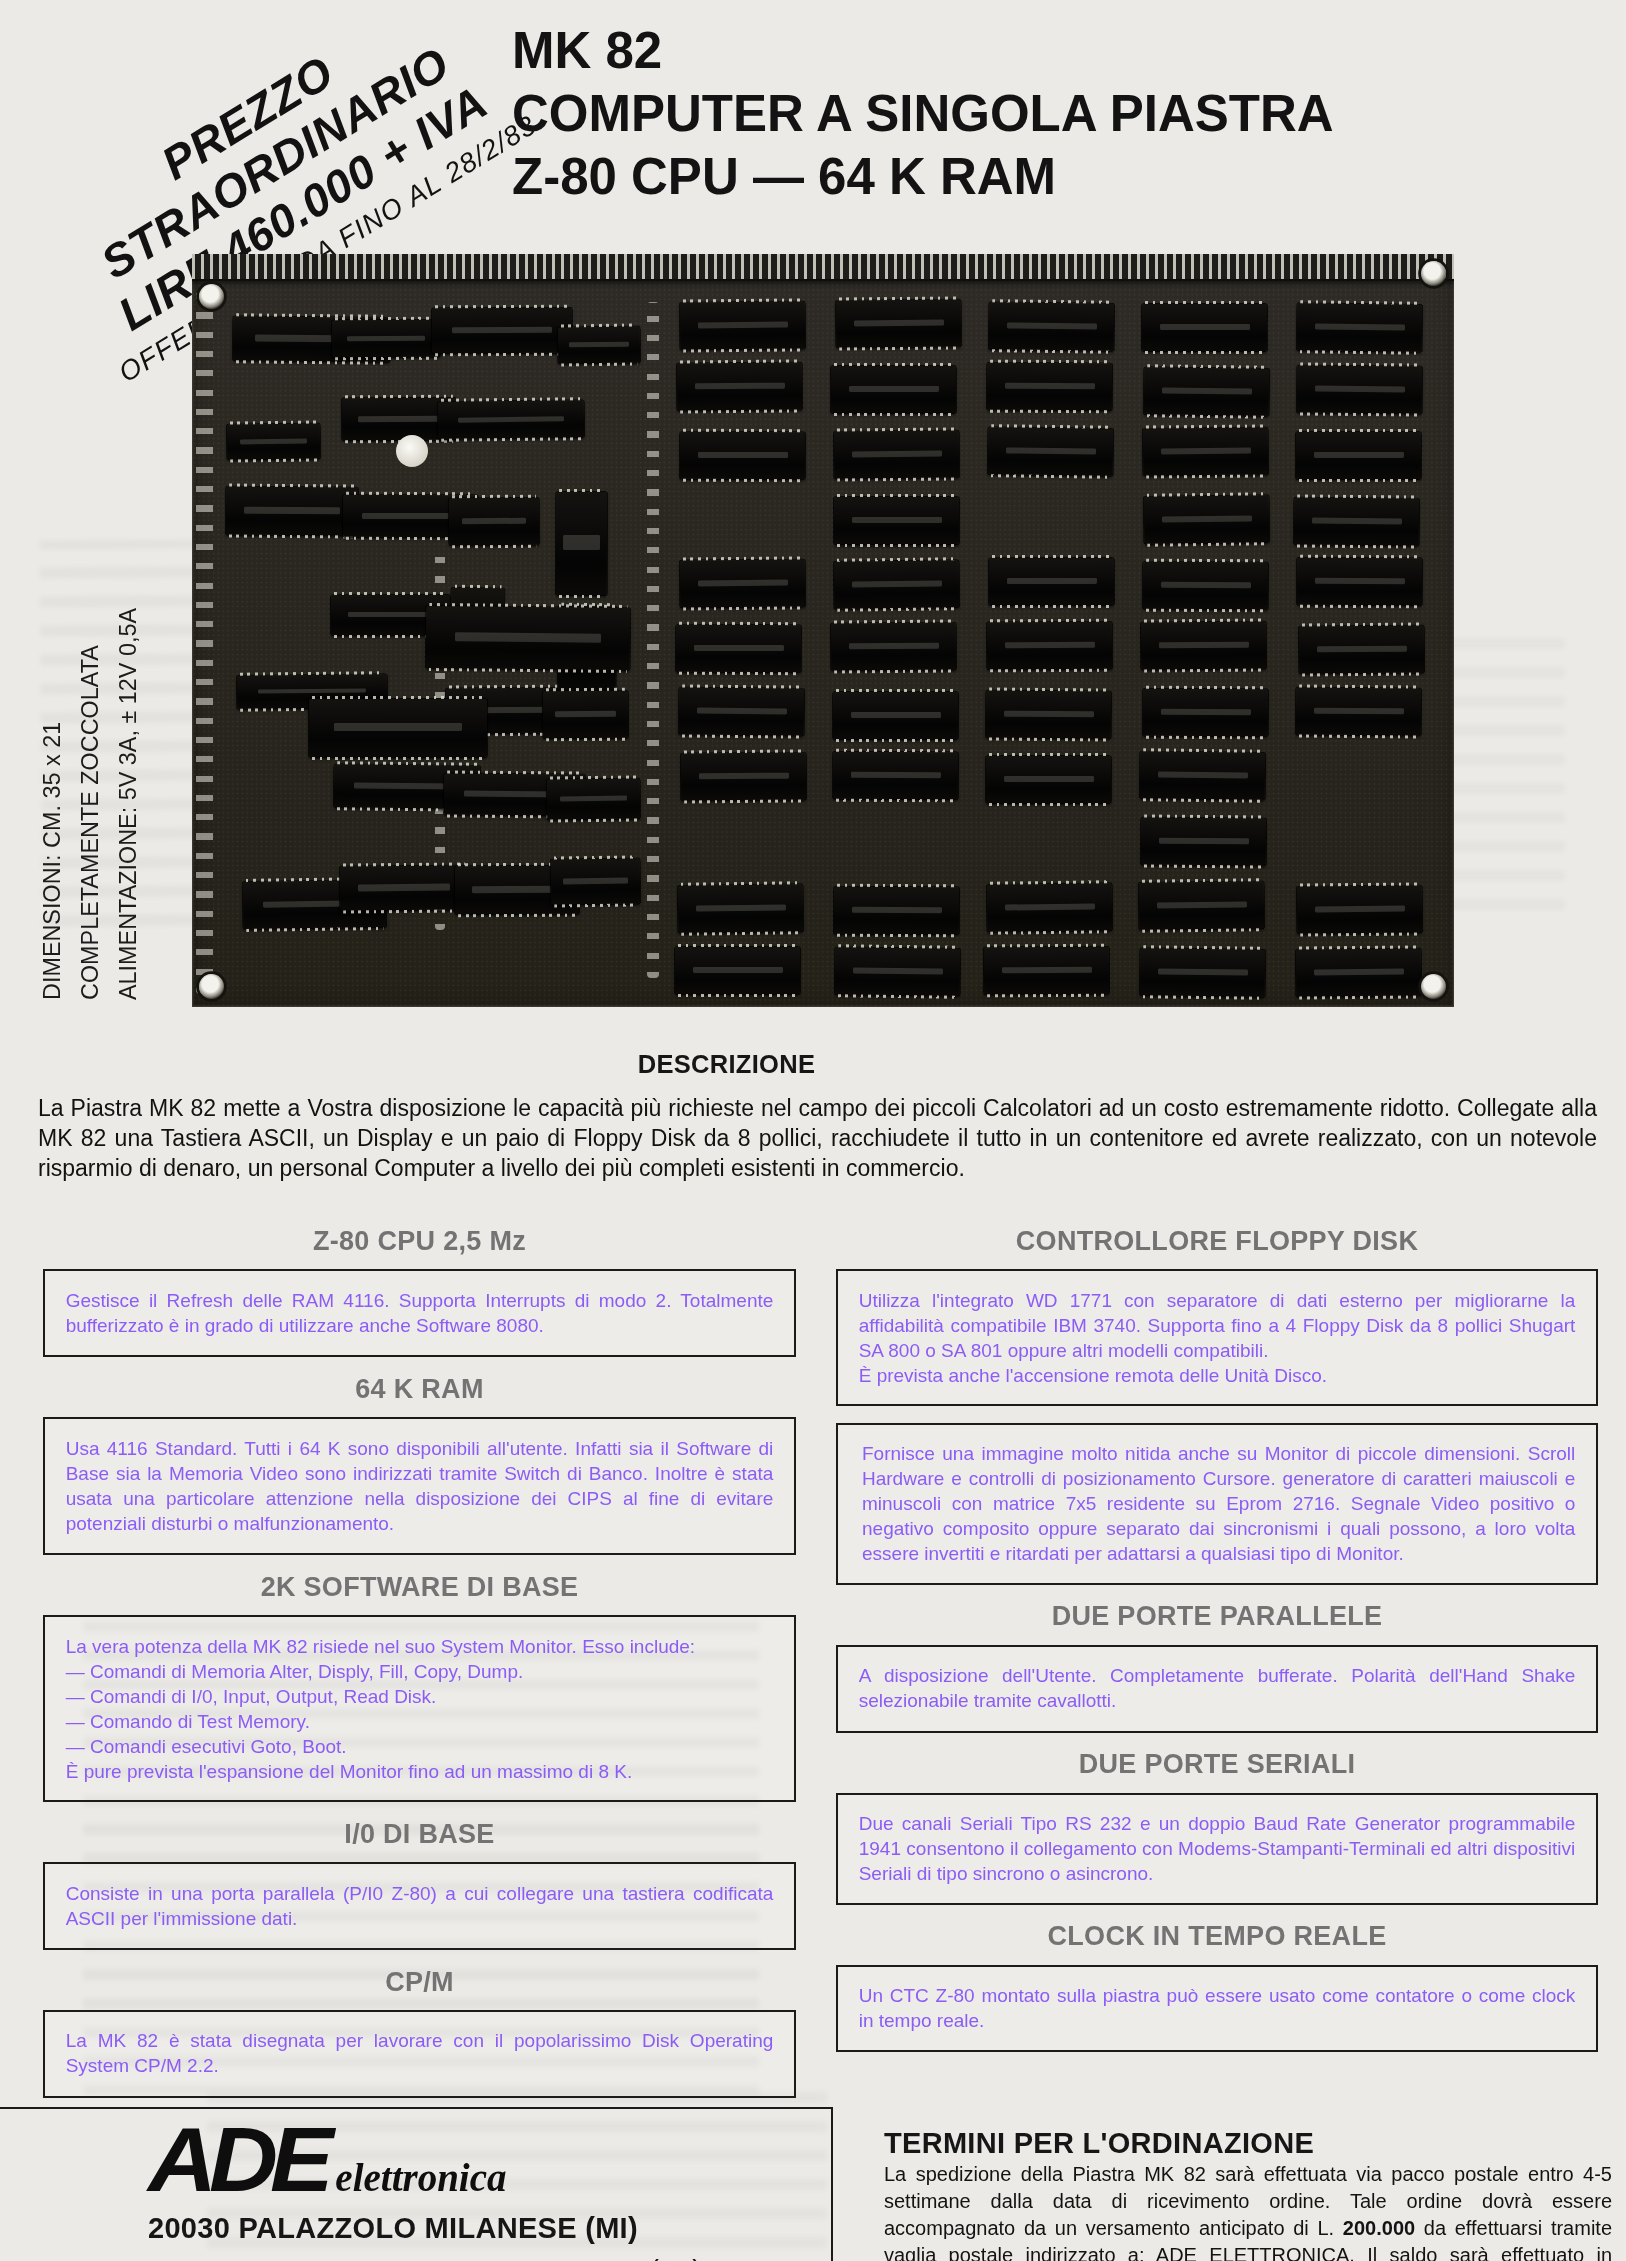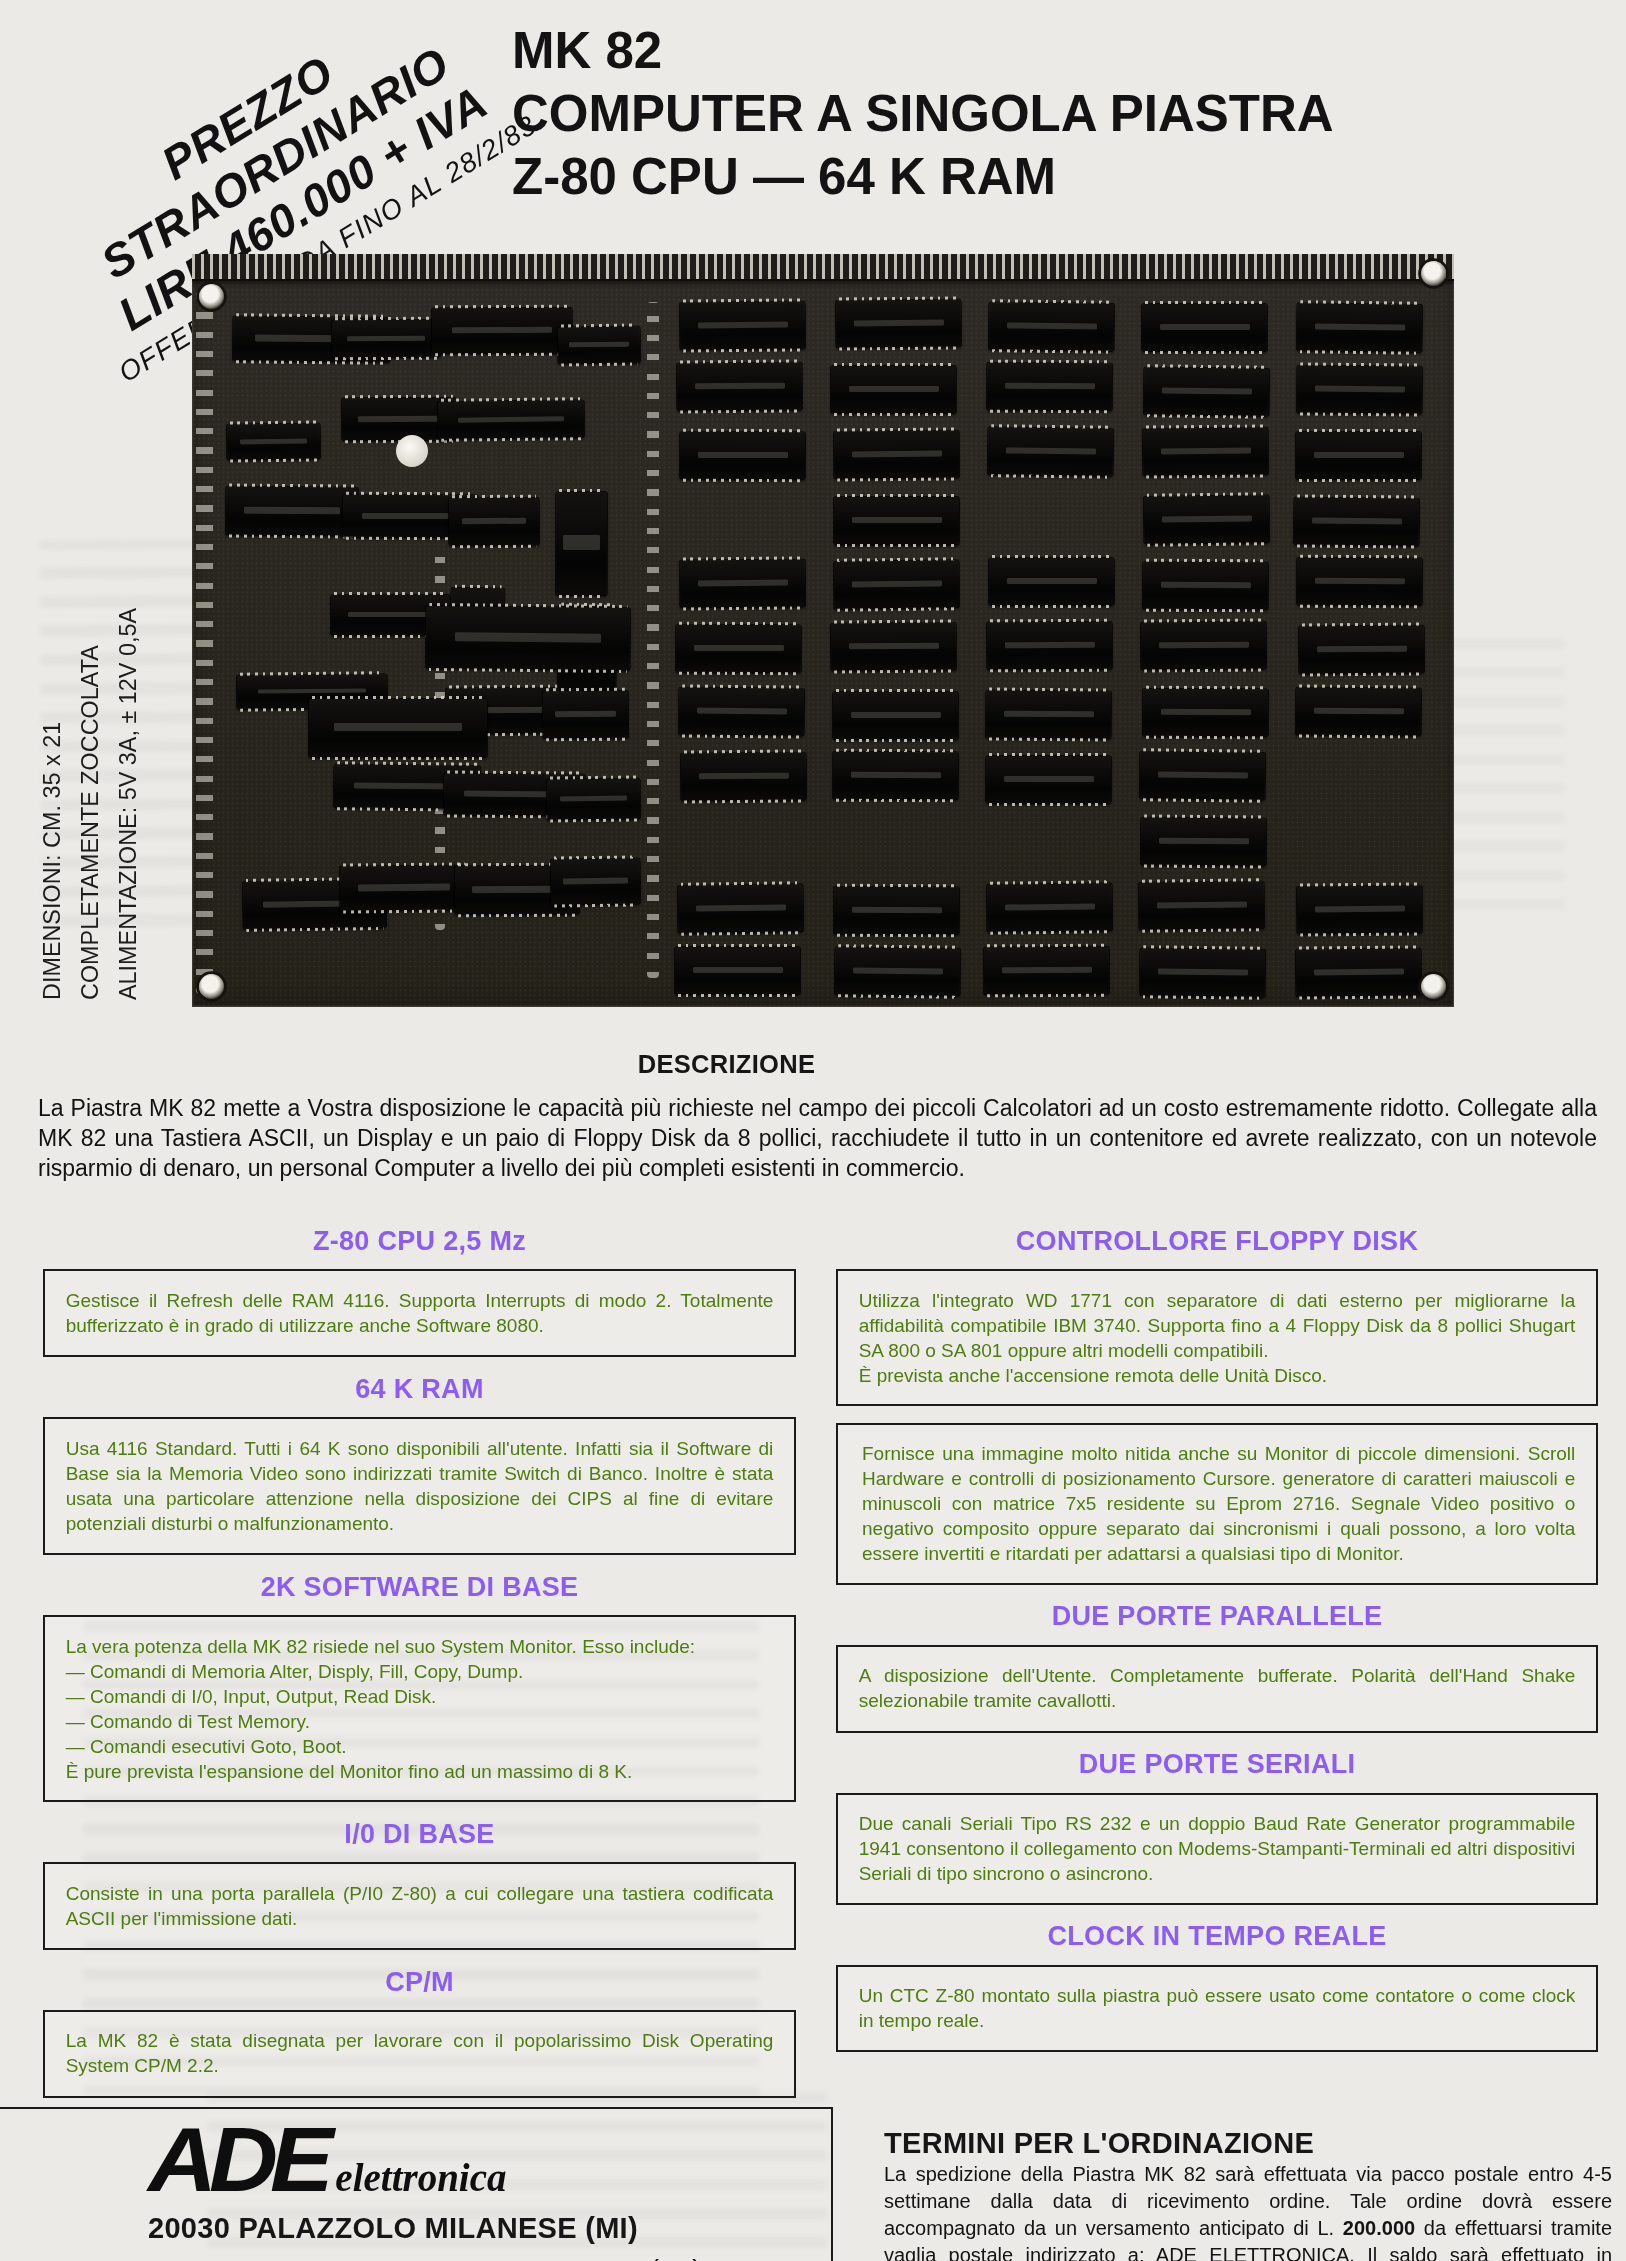--- a/index.html
+++ b/index.html
@@ -77,23 +77,23 @@
   .desc-h{position:absolute;left:0;top:1029px;width:1453px;text-align:center;
     font-size:25.5px;font-weight:bold;letter-spacing:0.3px;}
   .desc-p{position:absolute;left:38px;top:1070px;width:1559px;
     font-size:23px;line-height:30px;text-align:justify;color:#121212;}
 
   
   .col{position:absolute;top:1211px;padding-top:15px;}
   .col-left{left:43px;width:753px;}
   .col-right{left:836px;width:762px;}
   .spec{margin:0 0 16.5px 0;}
-  .spec h3{margin:0 0 12.4px 0;text-align:center;font-size:27px;letter-spacing:0.3px;font-weight:bold;color:#8b5cf6;}
+  .spec h3{margin:0 0 12.4px 0;text-align:center;font-size:27px;letter-spacing:0.3px;font-weight:bold;color:#737373;}
   .specbox{border:2.1px solid #1b1b1b;padding:16.5px 20.7px;background:rgba(255,255,255,.12);}
-  .specbox p{margin:0;font-size:19px;line-height:25px;text-align:justify;color:#4d7c0f;}
+  .specbox p{margin:0;font-size:19px;line-height:25px;text-align:justify;color:#8b5cf6;}
   .specbox p.line{text-align:left;}
 
   
   .rule-h{position:absolute;left:0;top:2107px;width:833px;height:2.1px;background:#1a1a1a;}
   .rule-v{position:absolute;left:831px;top:2107px;width:2.1px;height:154px;background:#1a1a1a;}
   .brand{position:absolute;left:148px;top:2118px;}
   .logo-row{display:flex;align-items:flex-end;}
   .logo-main{font-size:91px;line-height:83px;font-weight:900;font-style:italic;
     letter-spacing:-7.6px;transform:scaleX(1.05);transform-origin:left bottom;color:#0e0e0e;}
   .logo-sub{font-family:"Liberation Serif","DejaVu Serif",serif;font-style:italic;font-weight:bold;

